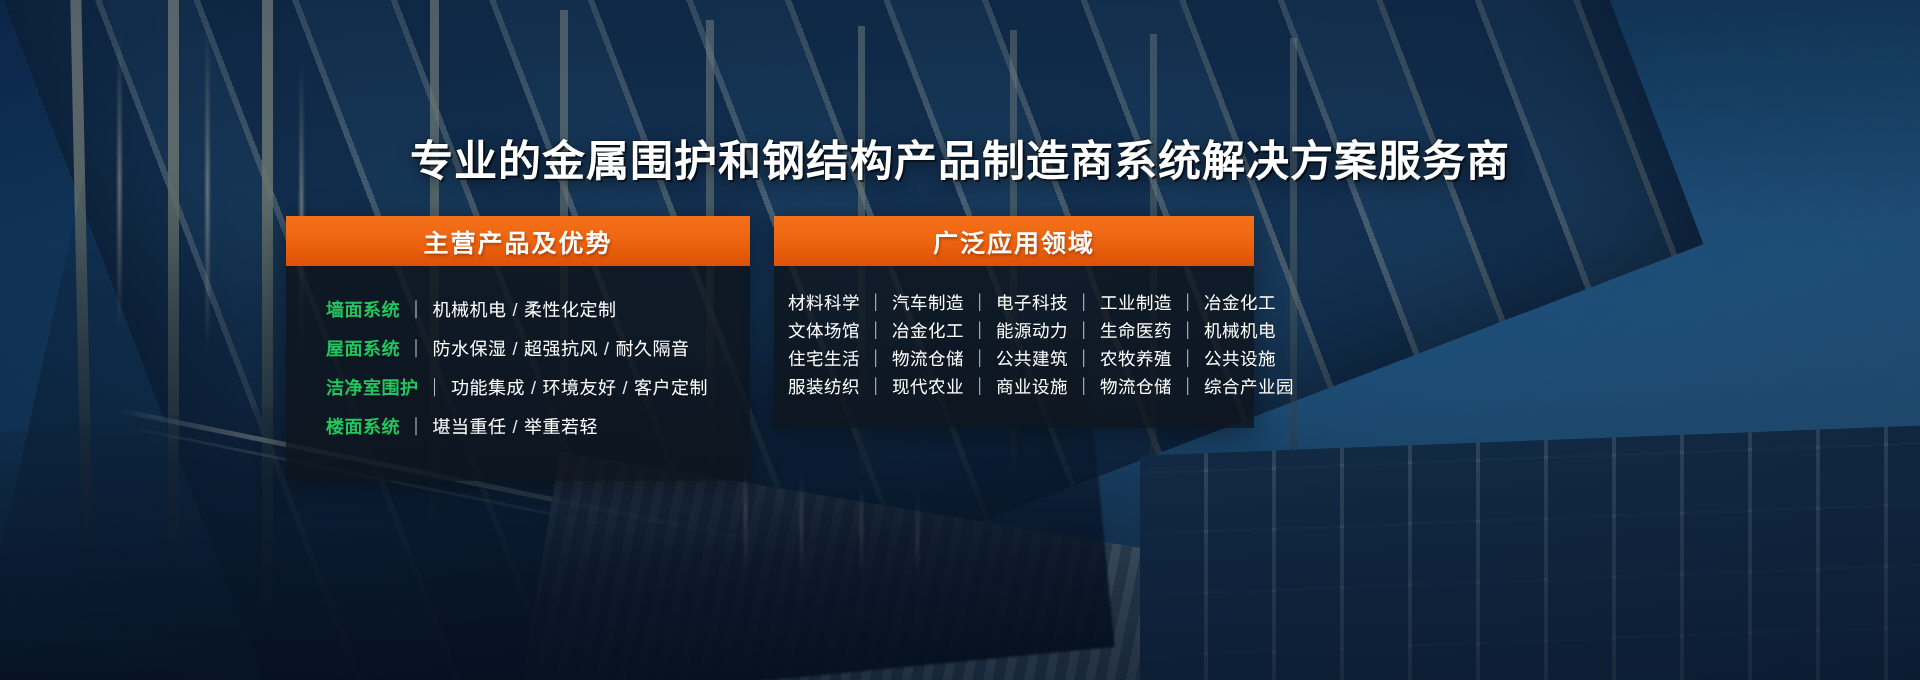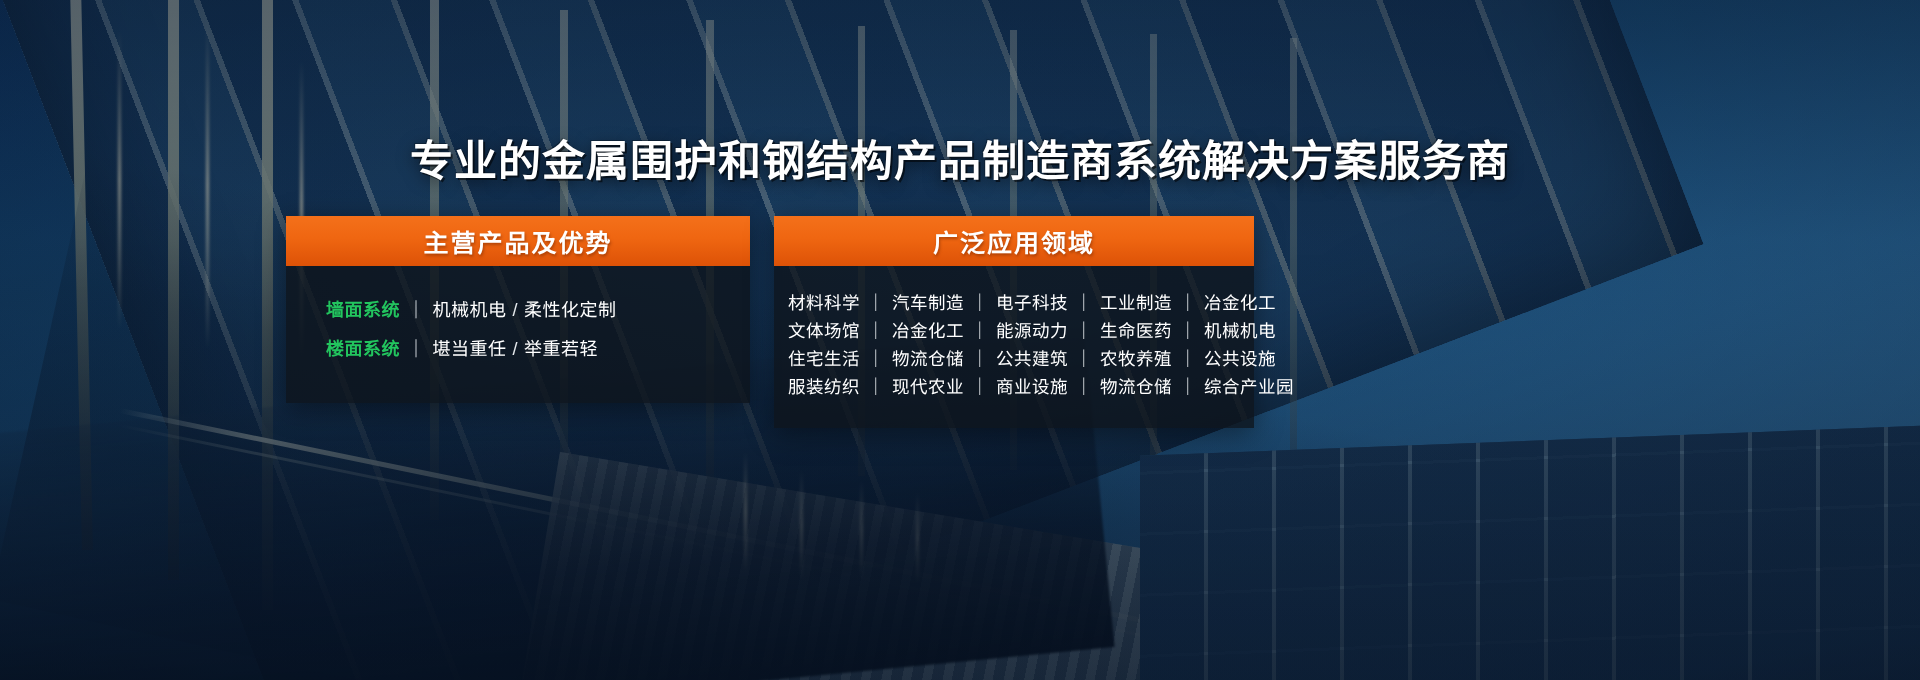--- a/index.html
+++ b/index.html
@@ -248,20 +248,22 @@
 
     <h1 class="headline">专业的金属围护和钢结构产品制造商系统解决方案服务商</h1>
 
     <div class="panels">
 
       <section class="panel left">
         <header class="panel-head">主营产品及优势</header>
         <div class="panel-body">
           <div id="products-rows">
               <div class="row"><span class="cat">墙面系统</span><span class="sep">｜</span><span class="feat">机械机电</span><span class="slash">/</span><span class="feat">柔性化定制</span></div>
+              <div class="row"><span class="cat">屋面系统</span><span class="sep">｜</span><span class="feat">防水保湿</span><span class="slash">/</span><span class="feat">超强抗风</span><span class="slash">/</span><span class="feat">耐久隔音</span></div>
+              <div class="row"><span class="cat">洁净室围护</span><span class="sep">｜</span><span class="feat">功能集成</span><span class="slash">/</span><span class="feat">环境友好</span><span class="slash">/</span><span class="feat">客户定制</span></div>
               <div class="row"><span class="cat">楼面系统</span><span class="sep">｜</span><span class="feat">堪当重任</span><span class="slash">/</span><span class="feat">举重若轻</span></div>
             </div>
         </div>
       </section>
 
       <section class="panel right">
         <header class="panel-head">广泛应用领域</header>
         <div class="panel-body">
           <div id="applications-rows">
               <div class="row"><span>材料科学</span><span class="sep">｜</span><span>汽车制造</span><span class="sep">｜</span><span>电子科技</span><span class="sep">｜</span><span>工业制造</span><span class="sep">｜</span><span>冶金化工</span></div>

